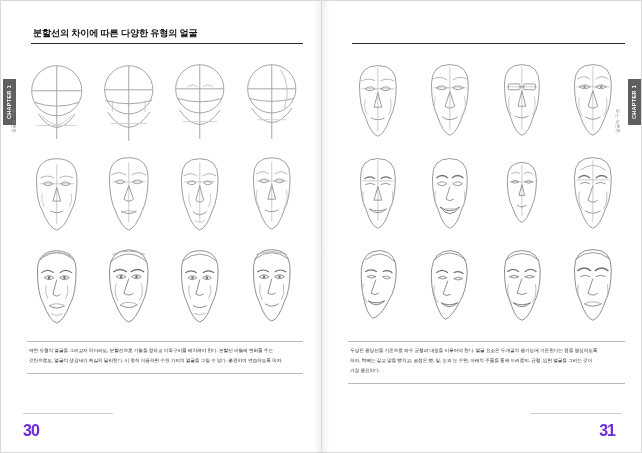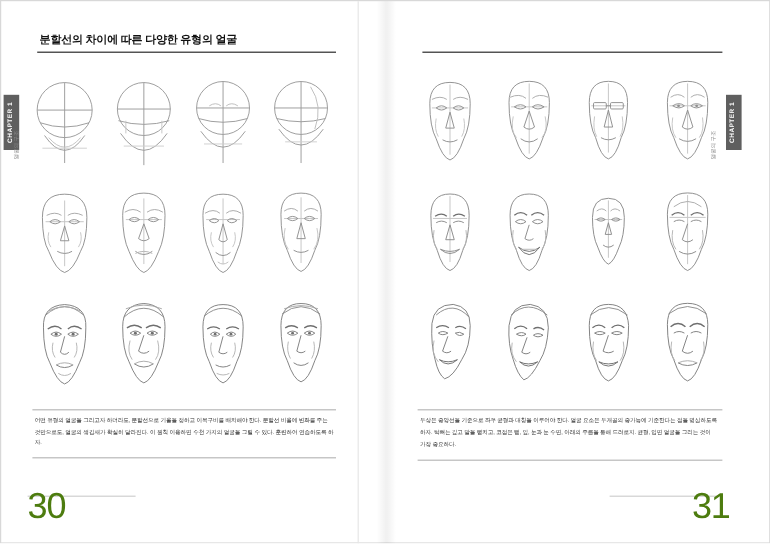--- a/index.html
+++ b/index.html
@@ -19,21 +19,21 @@
     position: absolute;
     left: 0; top: 0;
     width: 642px; height: 453px;
     background: #ffffff;
     border: 1px solid #d8d8d8;
     box-sizing: border-box;
   }
   .page-half {
     position: absolute;
     top: 0;
-    width: 298px;
+    width: 321px;
     height: 453px;
     box-sizing: border-box;
   }
   .page-left { left: 0; border-right: 1px solid #e6e6e6; }
   .page-right { left: 321px; }
 
   
   .heading {
     position: absolute;
     top: 26px;
@@ -127,27 +127,27 @@
     font-size: 4.7px;
     line-height: 1.72;
     color: #2c2c2c;
     text-align: justify;
     letter-spacing: -0.1px;
   }
   
   .folio {
     position: absolute;
     bottom: 14px;
-    font-size: 30px;
-    font-weight: normal;
-    color: #4d7c0f;
+    font-size: 16px;
+    font-weight: bold;
+    color: #6d28d9;
     letter-spacing: -1px;
   }
   .folio-left { left: 22px; }
-  .folio-right { right: 12px; }
+  .folio-right { right: 28px; }
   .folio-rule {
     position: absolute;
     bottom: 40px;
     height: 1px;
     background: #cfcfcf;
   }
   .folio-rule-left { left: 22px; width: 90px; }
   .folio-rule-right { right: 22px; width: 90px; }
 
   .gutter-shadow {

